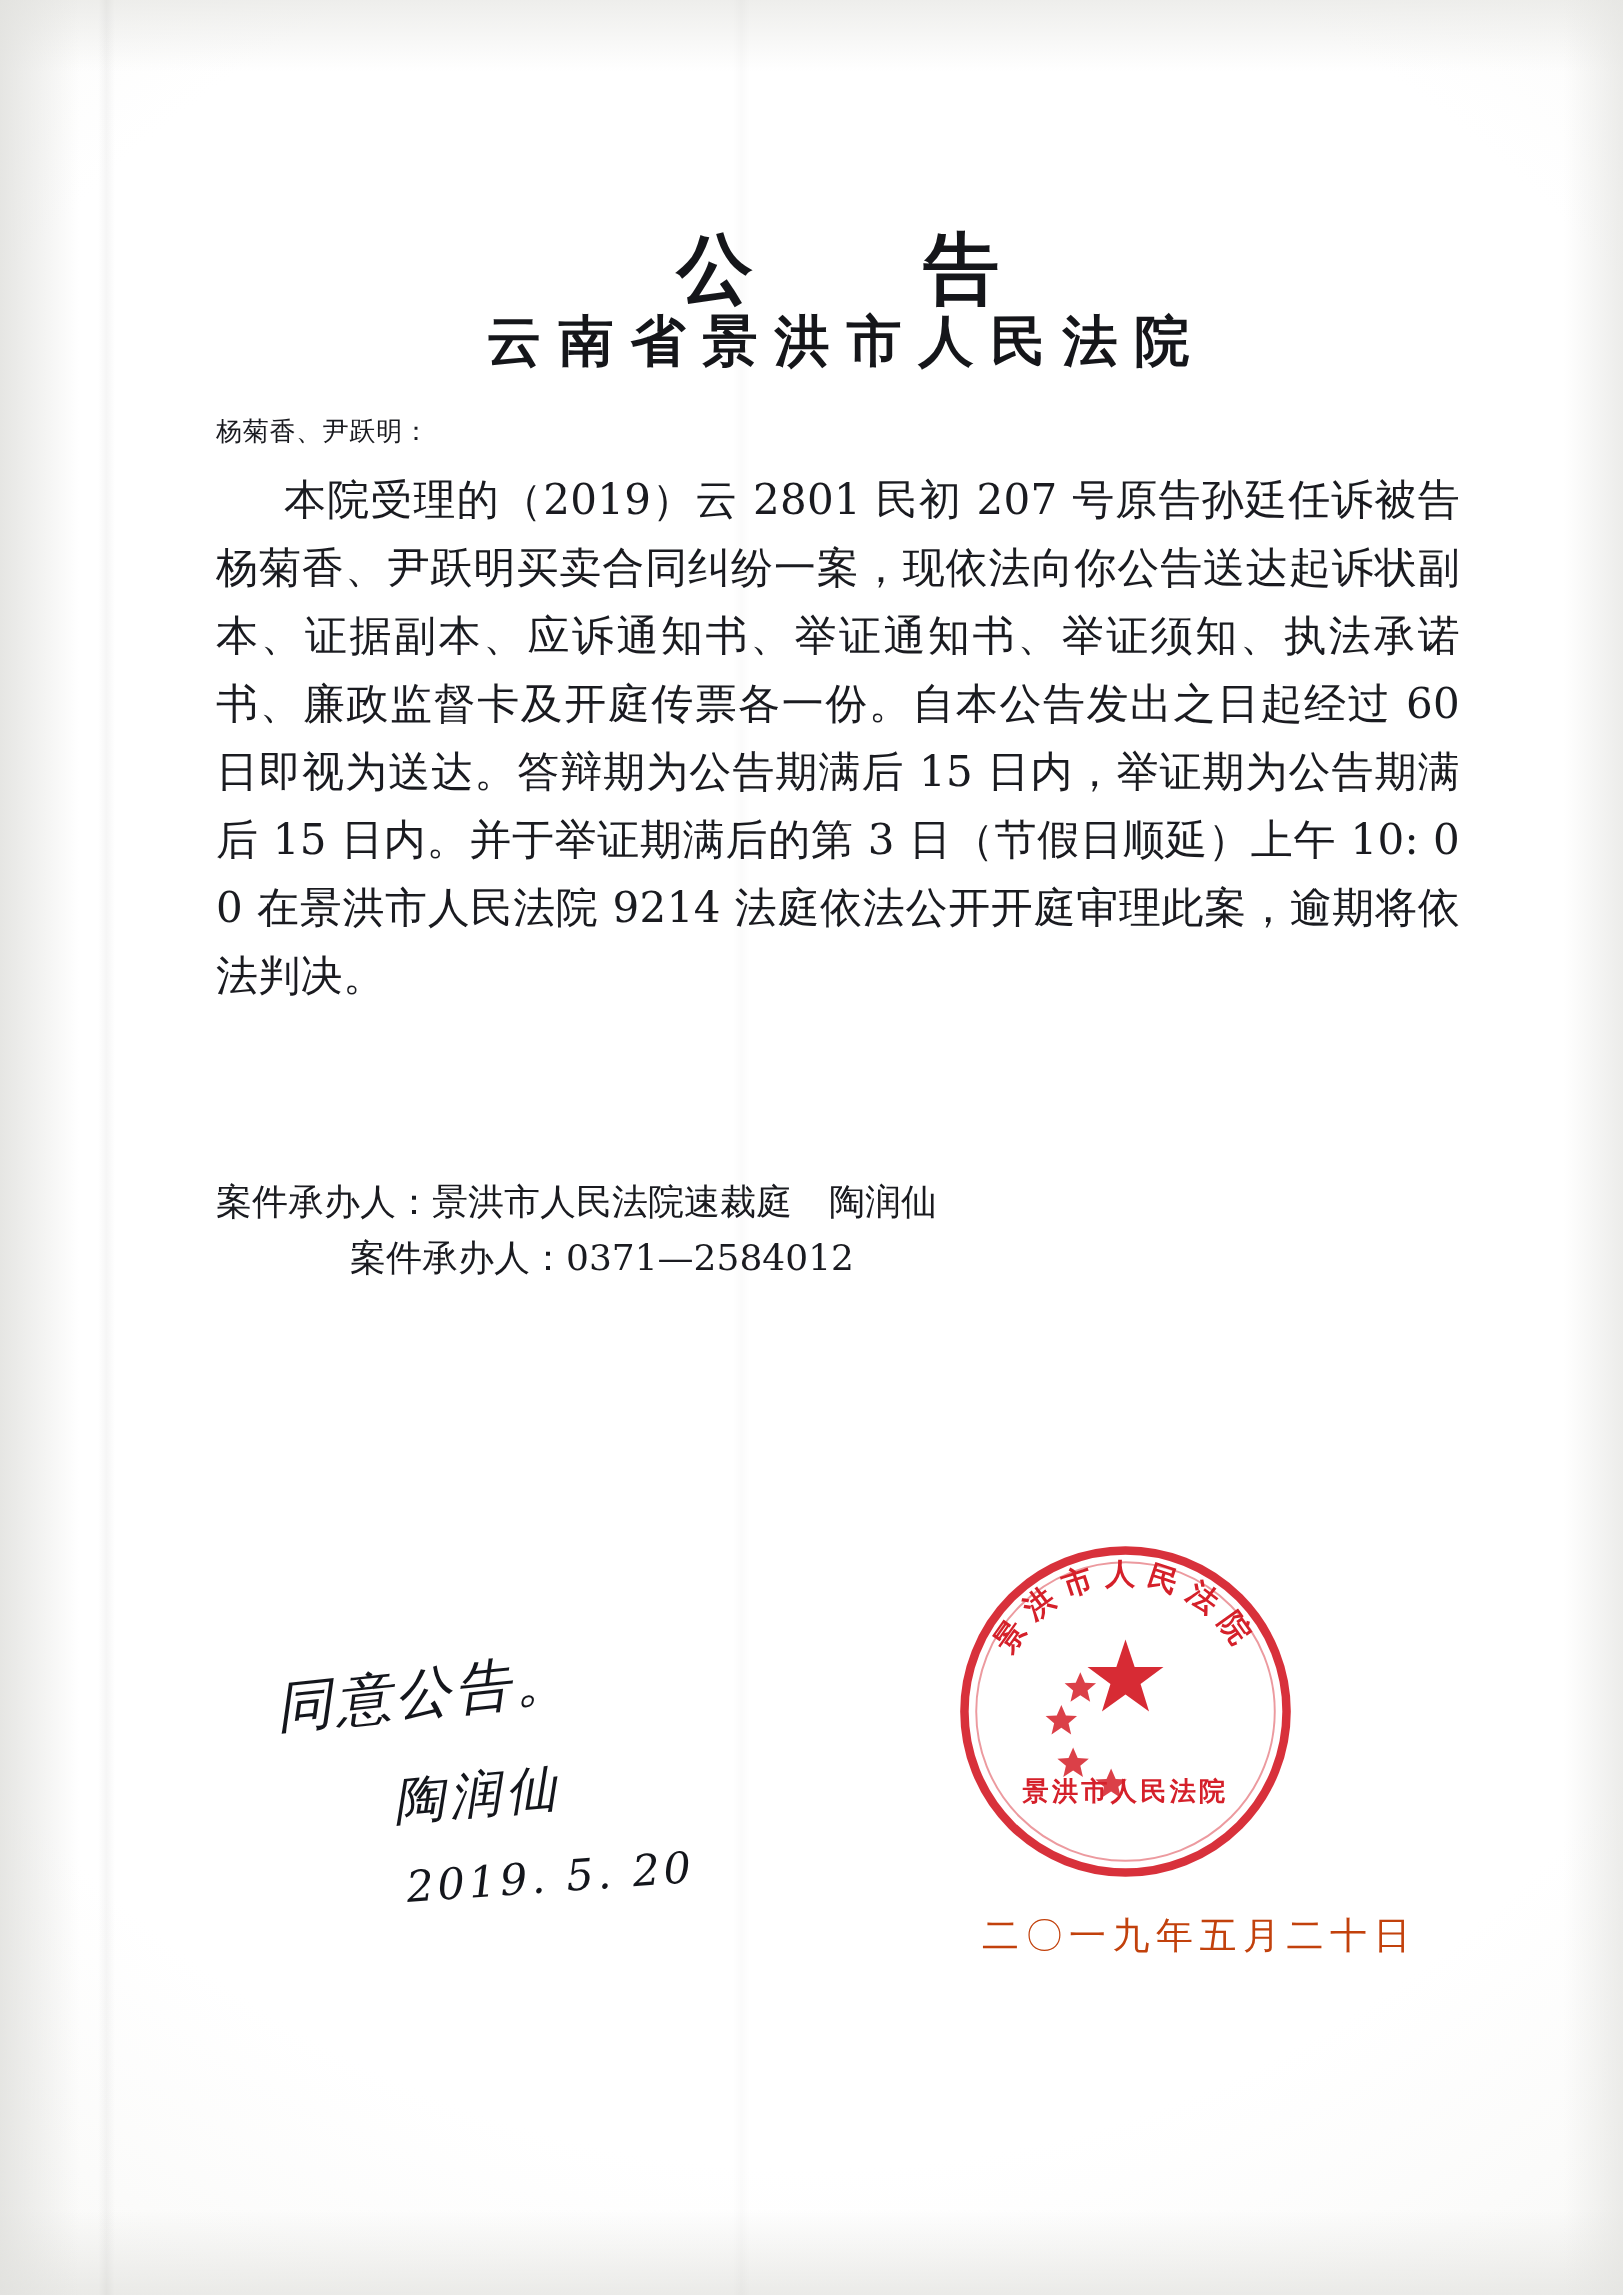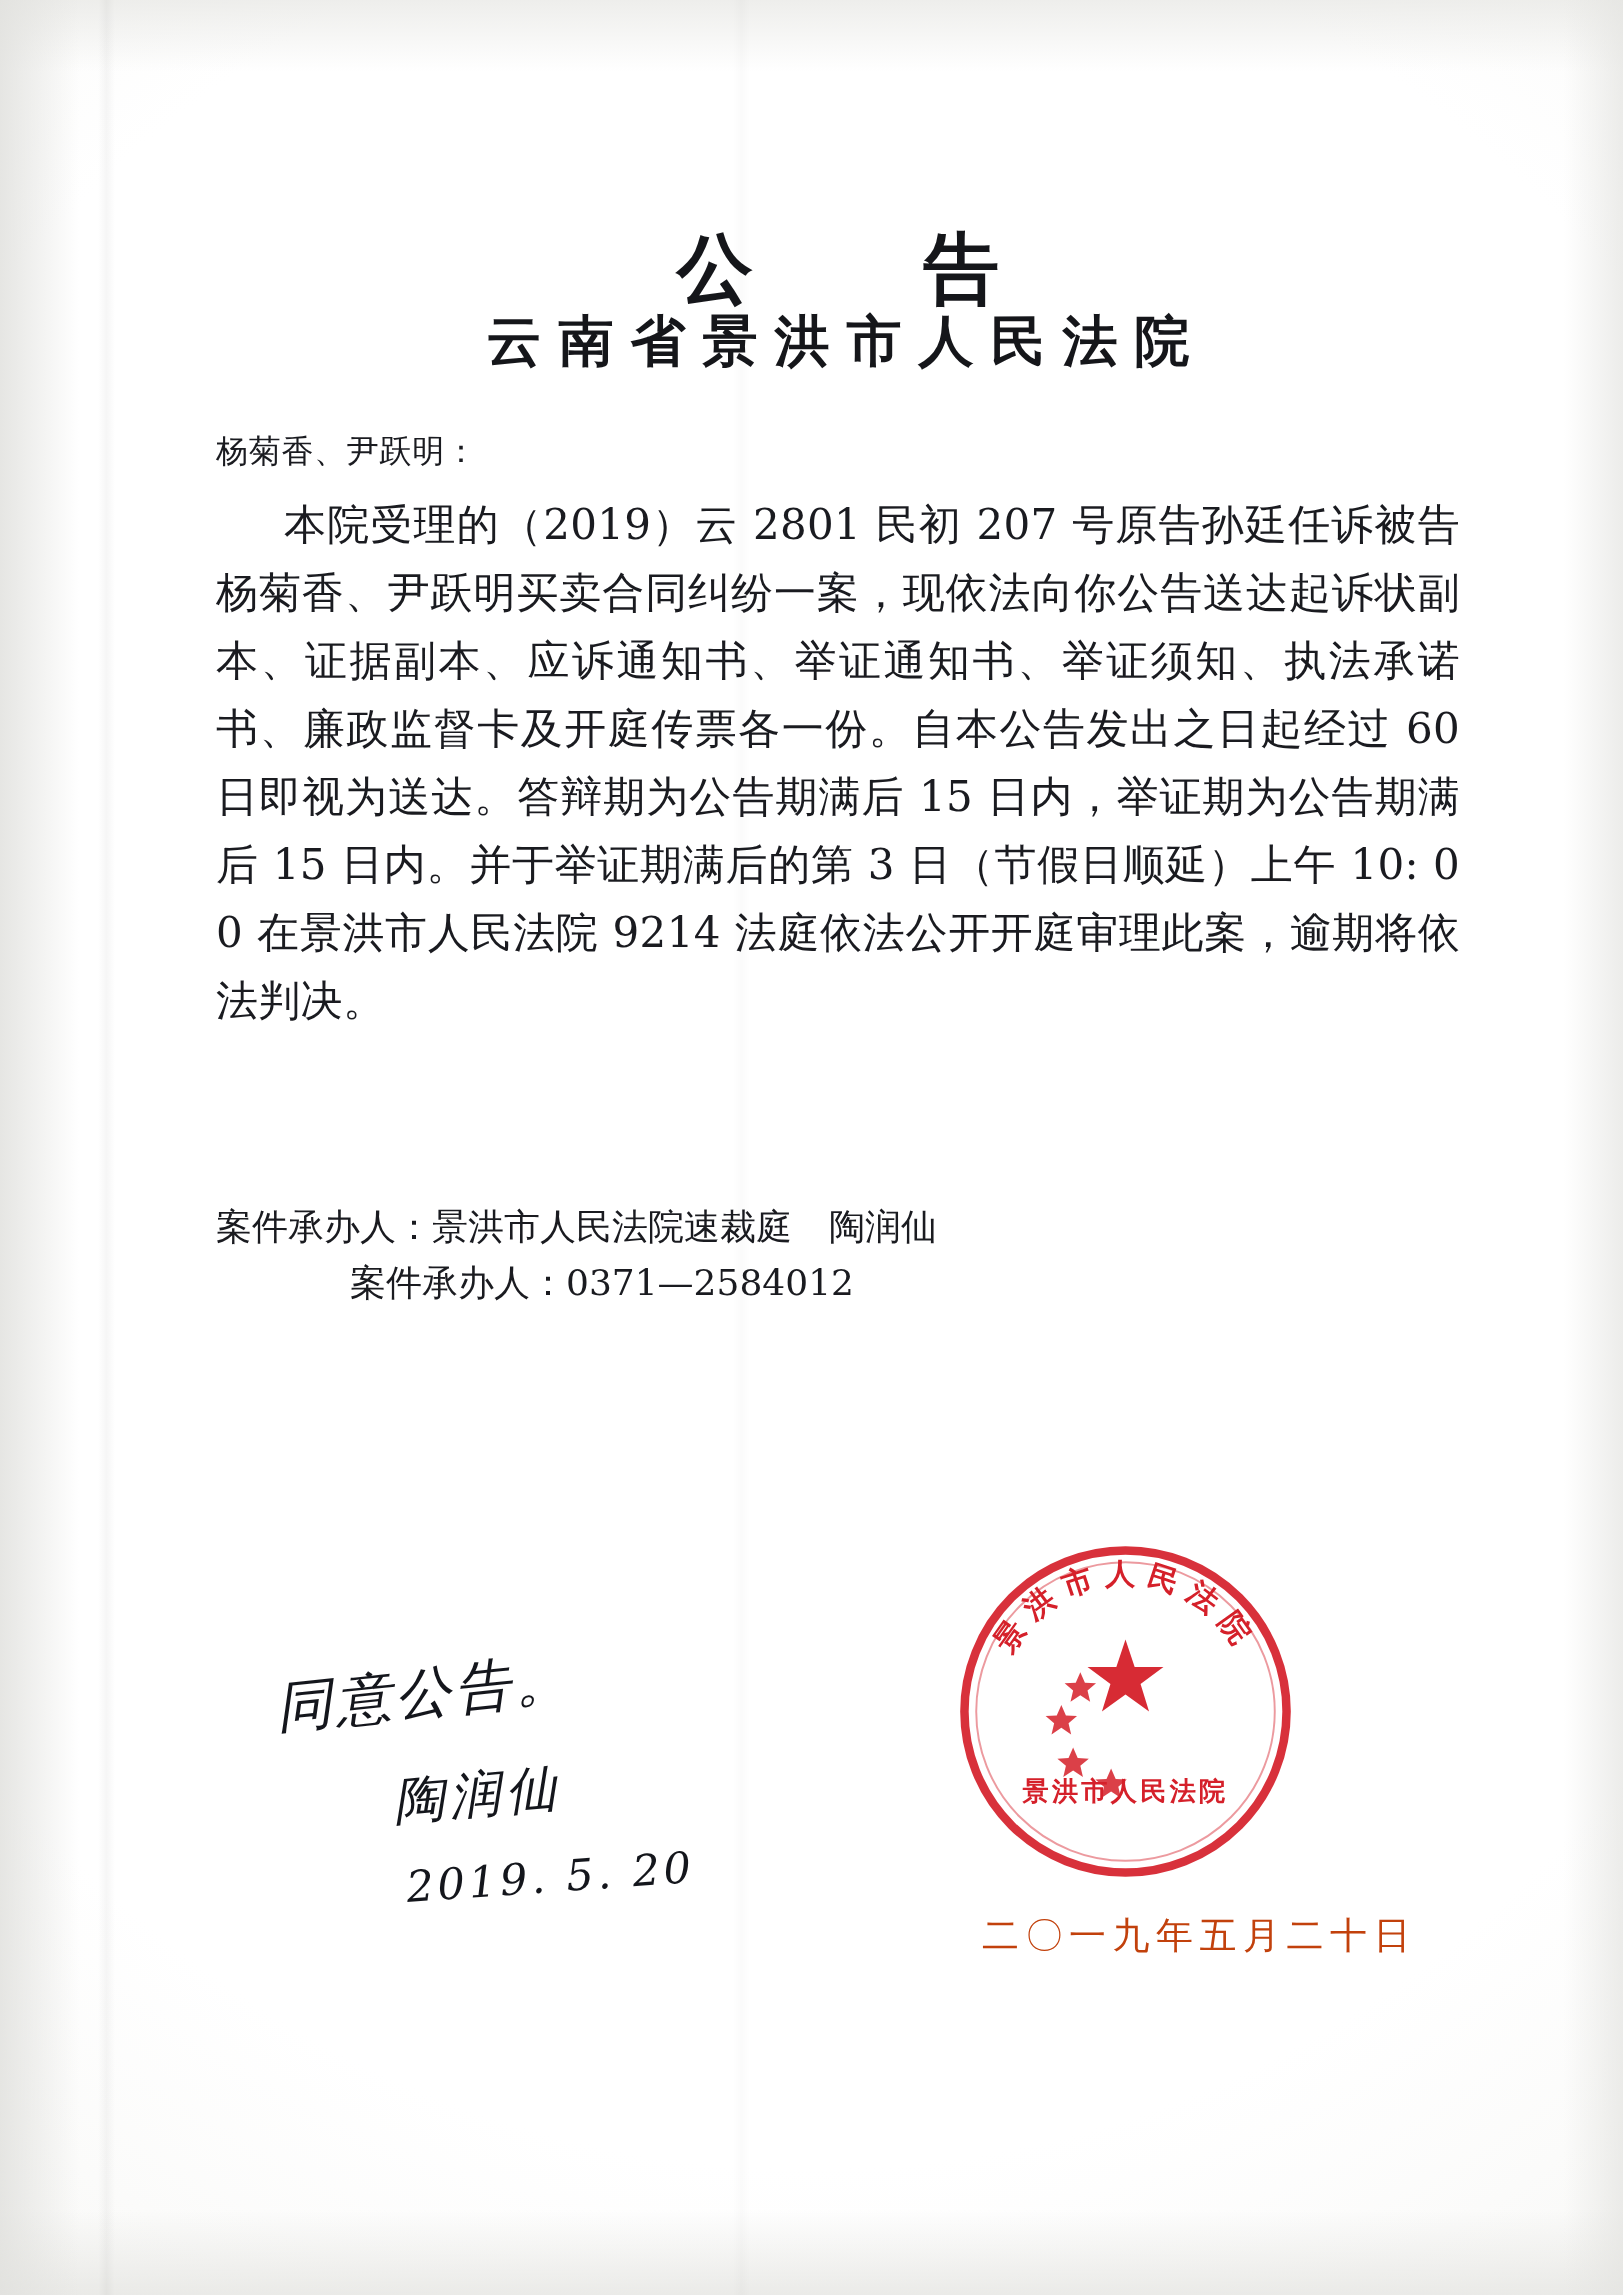--- a/index.html
+++ b/index.html
@@ -72,22 +72,22 @@
     font-size: 76px;
     letter-spacing: 72px;
     padding-left: 72px;
     color: #15161a;
     margin-top: 31px;
     line-height: 1.1;
   }
 
   
   #recipients {
-    margin-top: 59px;
-    font-size: 32px;
+    margin-top: 43px;
+    font-size: 26px;
     color: #1a1b20;
     letter-spacing: 0.7px;
   }
   #body-text {
     margin-top: 17px;
     font-size: 42px;
     line-height: 1.62;
     color: #1a1b20;
     text-indent: 68px;
     text-align: justify;

